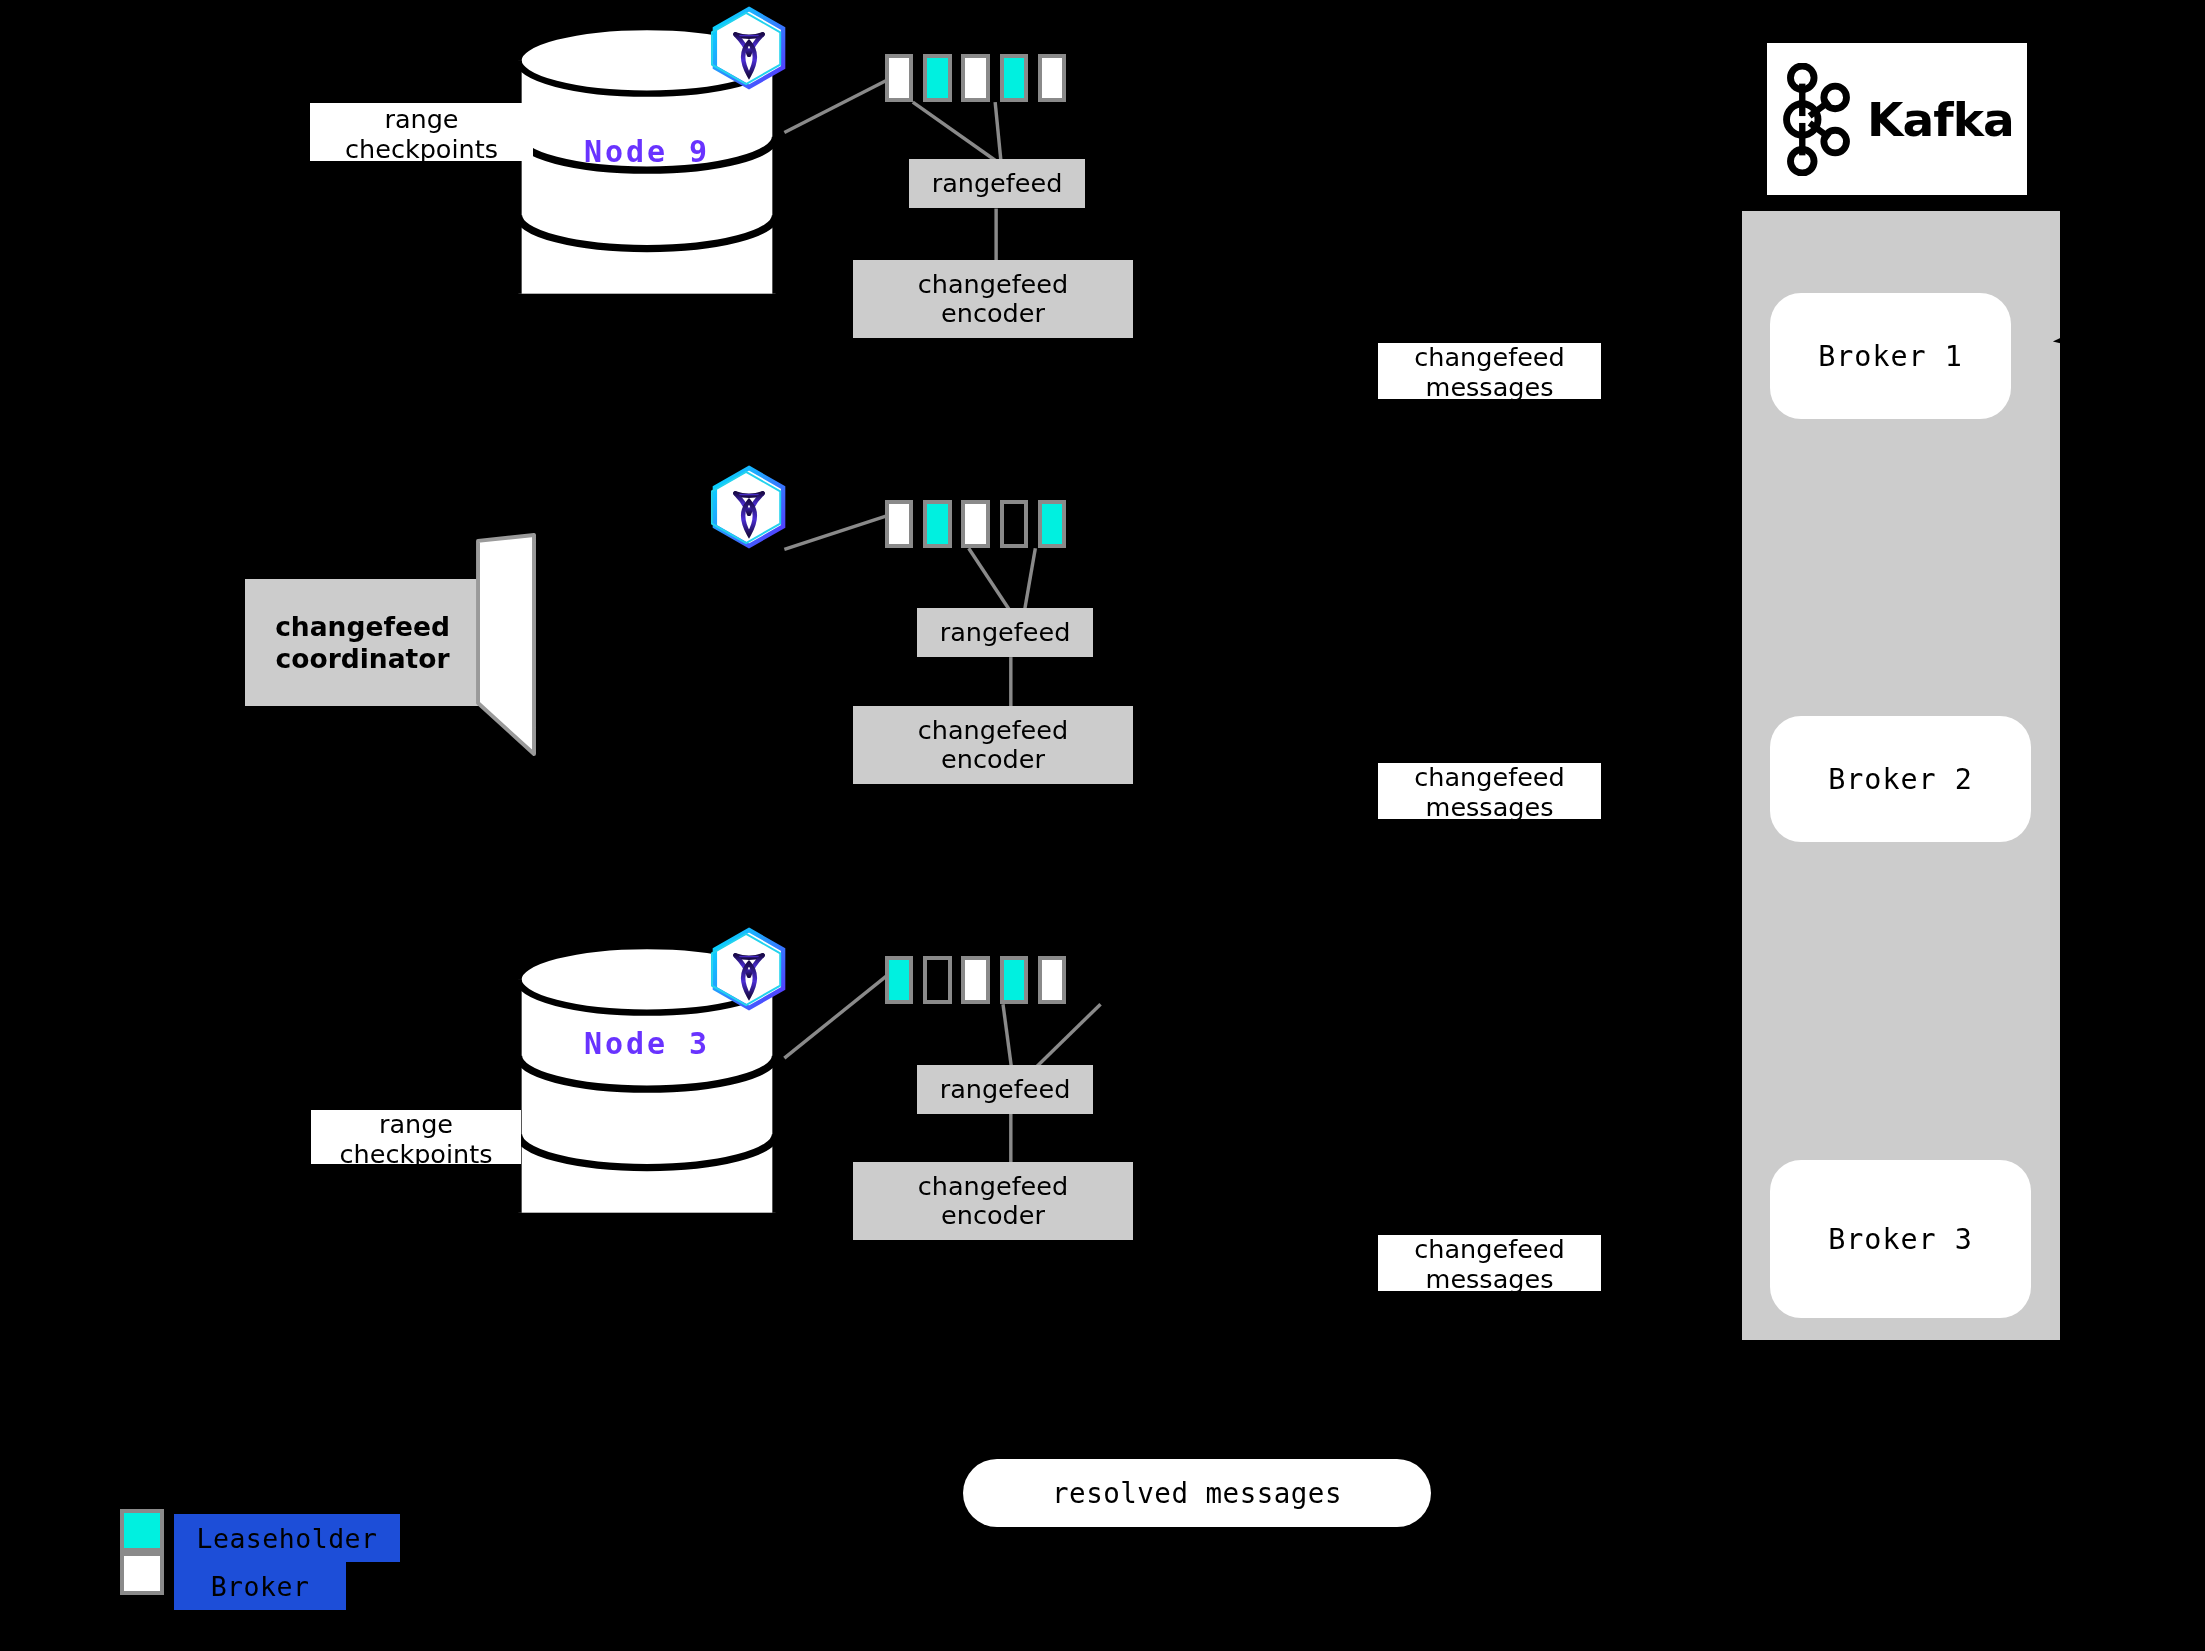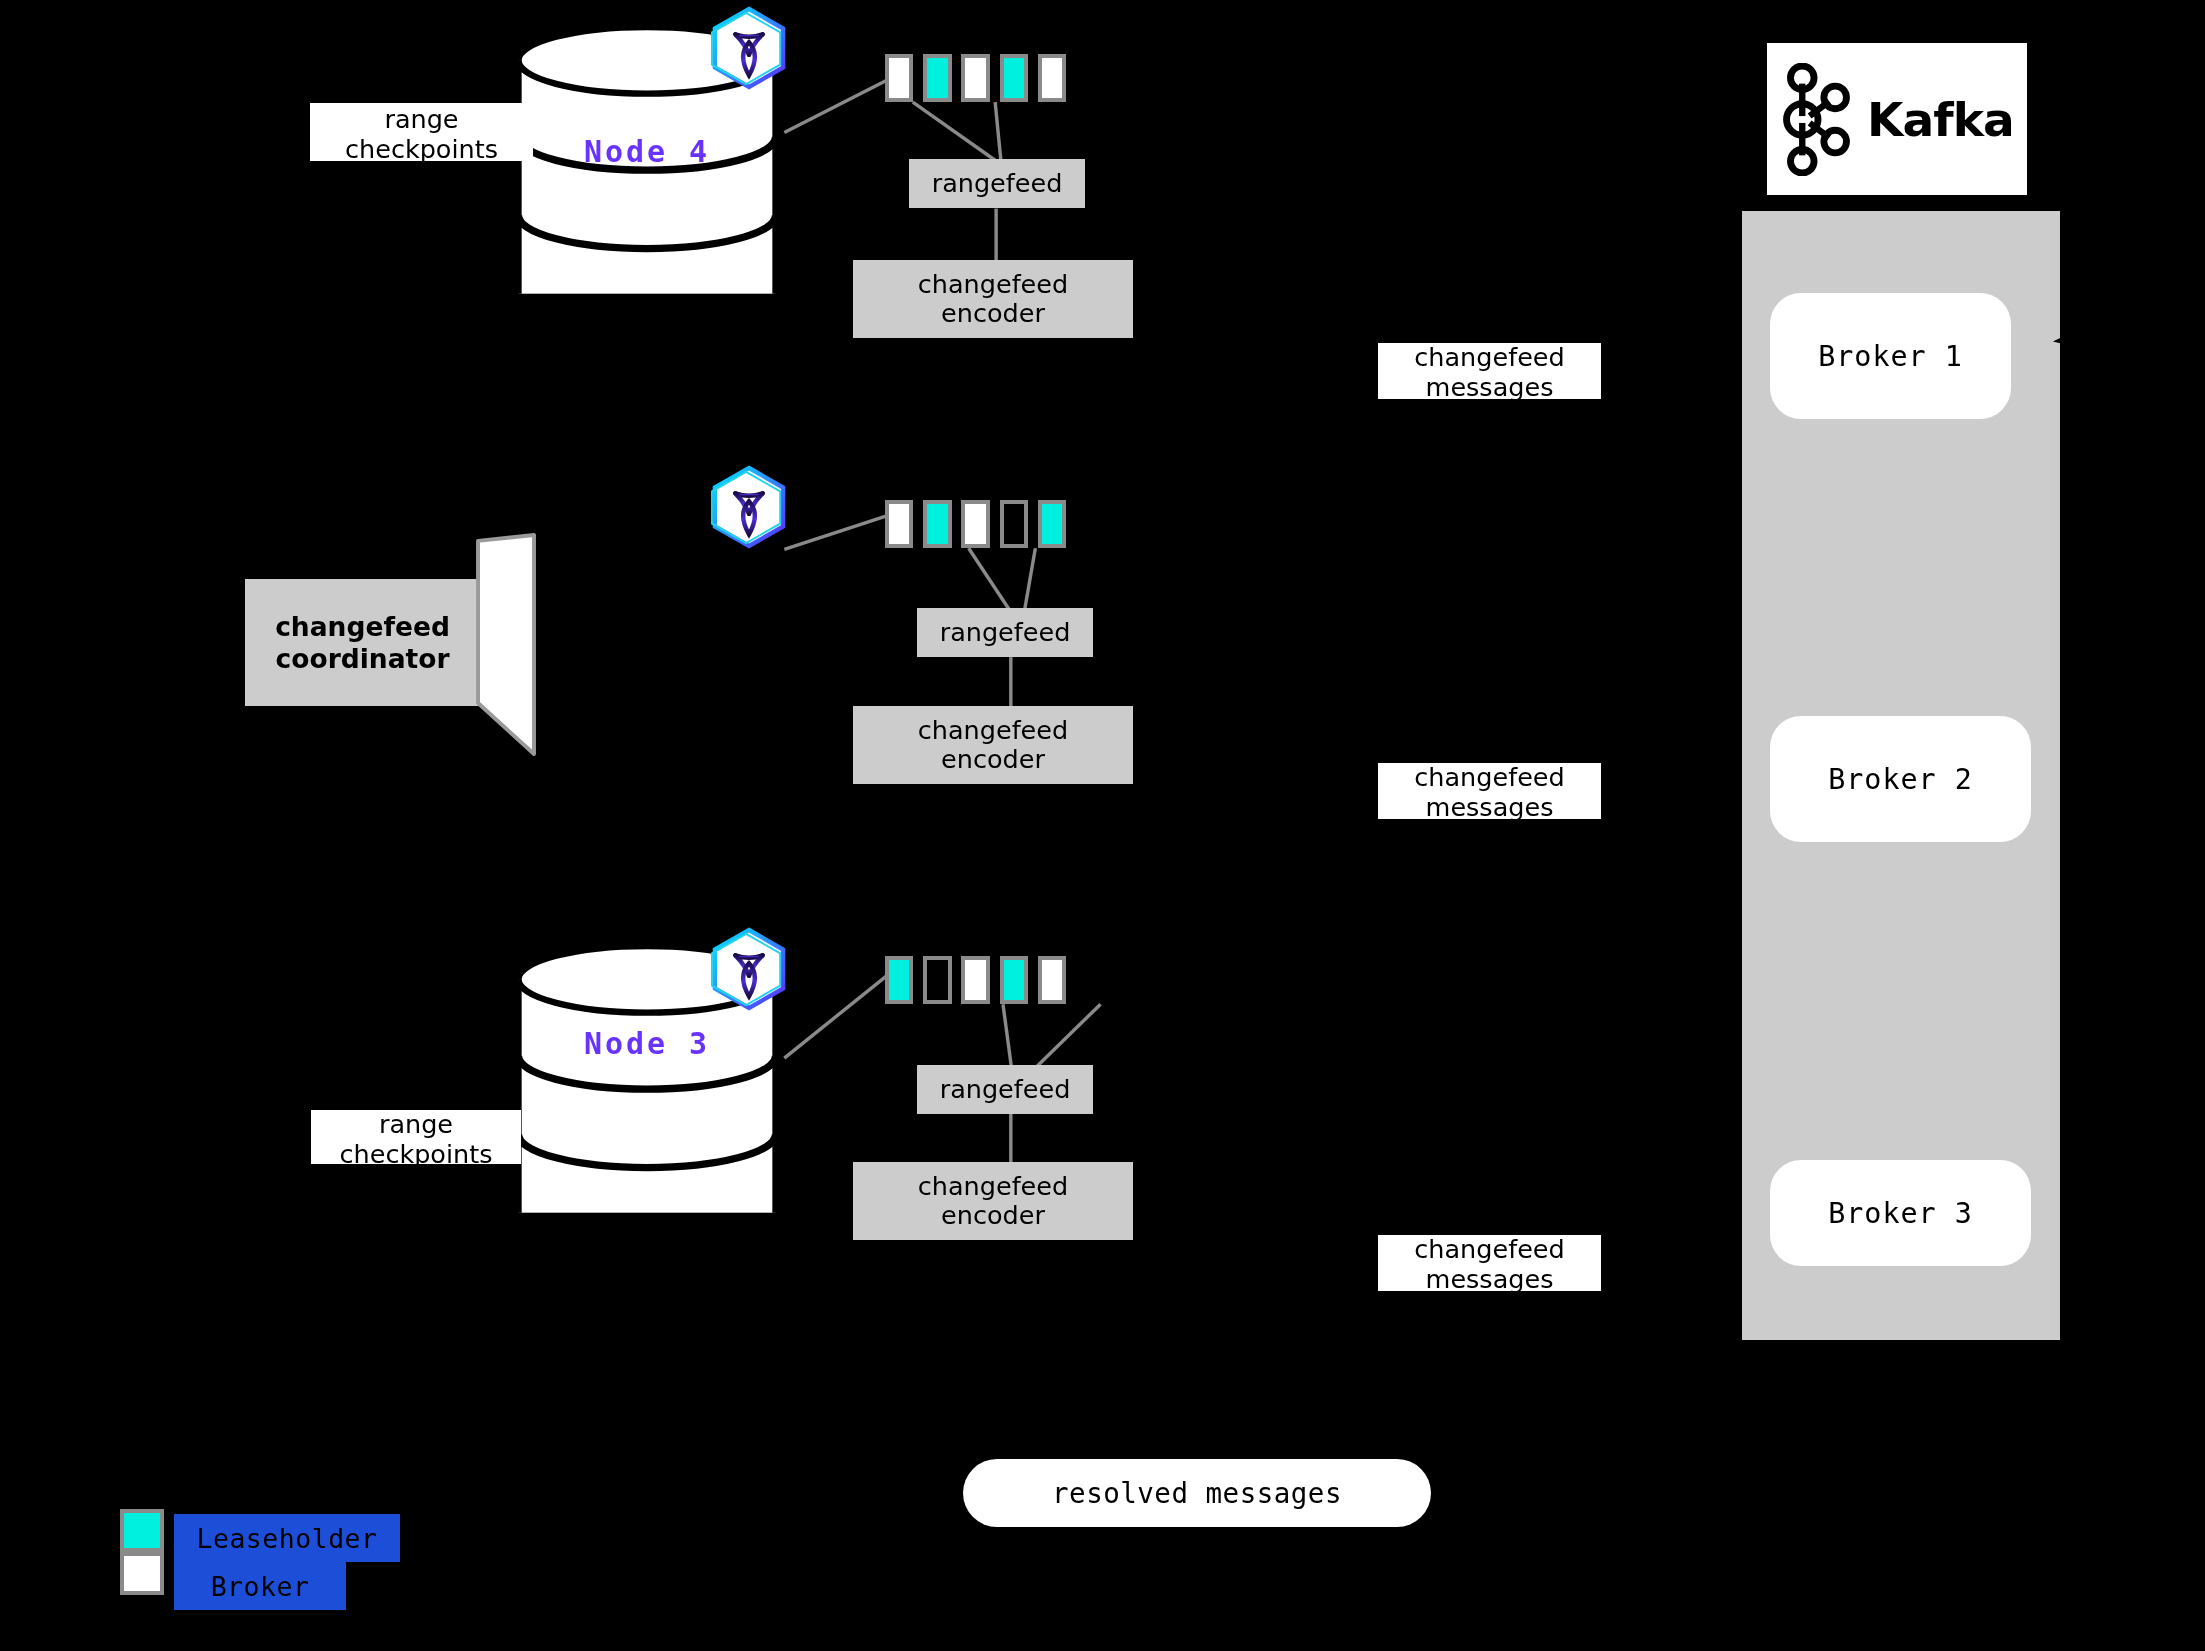--- a/index.html
+++ b/index.html
@@ -133,21 +133,21 @@
       <path d="M3 72 L3 548" fill="none" stroke="#000" stroke-width="13"></path>
       <path d="M527 72 L527 548" fill="none" stroke="#000" stroke-width="13"></path>
       <path d="M3 548 A262 68 0 0 0 527 548" fill="none" stroke="#000" stroke-width="13"></path>
       <rect x="3" y="72" width="524" height="476" fill="#fff" stroke="none"></rect>
       <path d="M3 72 A262 68 0 0 0 527 72" fill="#fff" stroke="#000" stroke-width="13"></path>
       <path d="M3 228 A262 68 0 0 0 527 228" fill="none" stroke="#000" stroke-width="15"></path>
       <path d="M3 388 A262 68 0 0 0 527 388" fill="none" stroke="#000" stroke-width="15"></path>
       <path d="M3 72 L3 548" fill="none" stroke="#000" stroke-width="13"></path>
       <path d="M527 72 L527 548" fill="none" stroke="#000" stroke-width="13"></path>
     </svg>
-    <div class="node-label" style="top:109px;">Node 4</div>
+    <div class="node-label" style="top:109px;">Node 9</div>
   </div>
 
   <div class="crdb-logo" style="left:710px;top:5.9px;">
     <svg viewBox="0 0 160 172">
       <defs>
         <linearGradient id="hexg1" x1="0" y1="0" x2="1" y2="1">
           <stop offset="0%" stop-color="#00E5FF"></stop>
             <stop offset="100%" stop-color="#5B2DFF"></stop>
         </linearGradient>
         <linearGradient id="bugg1" x1="0.5" y1="0" x2="0.5" y2="1">
@@ -347,21 +347,21 @@
   <svg class="abs" style="left:2049px;top:328px;" width="29" height="29" viewBox="0 0 60 60">
     <polygon points="58,4 8,28 58,40" fill="#000"></polygon>
   </svg>
 
   <div class="broker" style="left:1770px;top:293px;width:241px;height:126px;">
     <span>Broker 1</span>
   </div>
   <div class="broker" style="left:1770px;top:716px;width:261px;height:126px;">
     <span>Broker 2</span>
   </div>
-  <div class="broker" style="left:1770px;top:1160px;width:261px;height:106px;">
+  <div class="broker" style="left:1770px;top:1160px;width:261px;height:158px;">
     <span>Broker 3</span>
   </div>
 
   <div class="pill" style="left:963px;top:1459px;width:468px;height:68px;">
     <span>resolved messages</span>
   </div>
 
   <div class="legend-lbl" style="left:174px;top:1514px;width:226px;height:48px;">
     <span>Leaseholder</span>
   </div>

